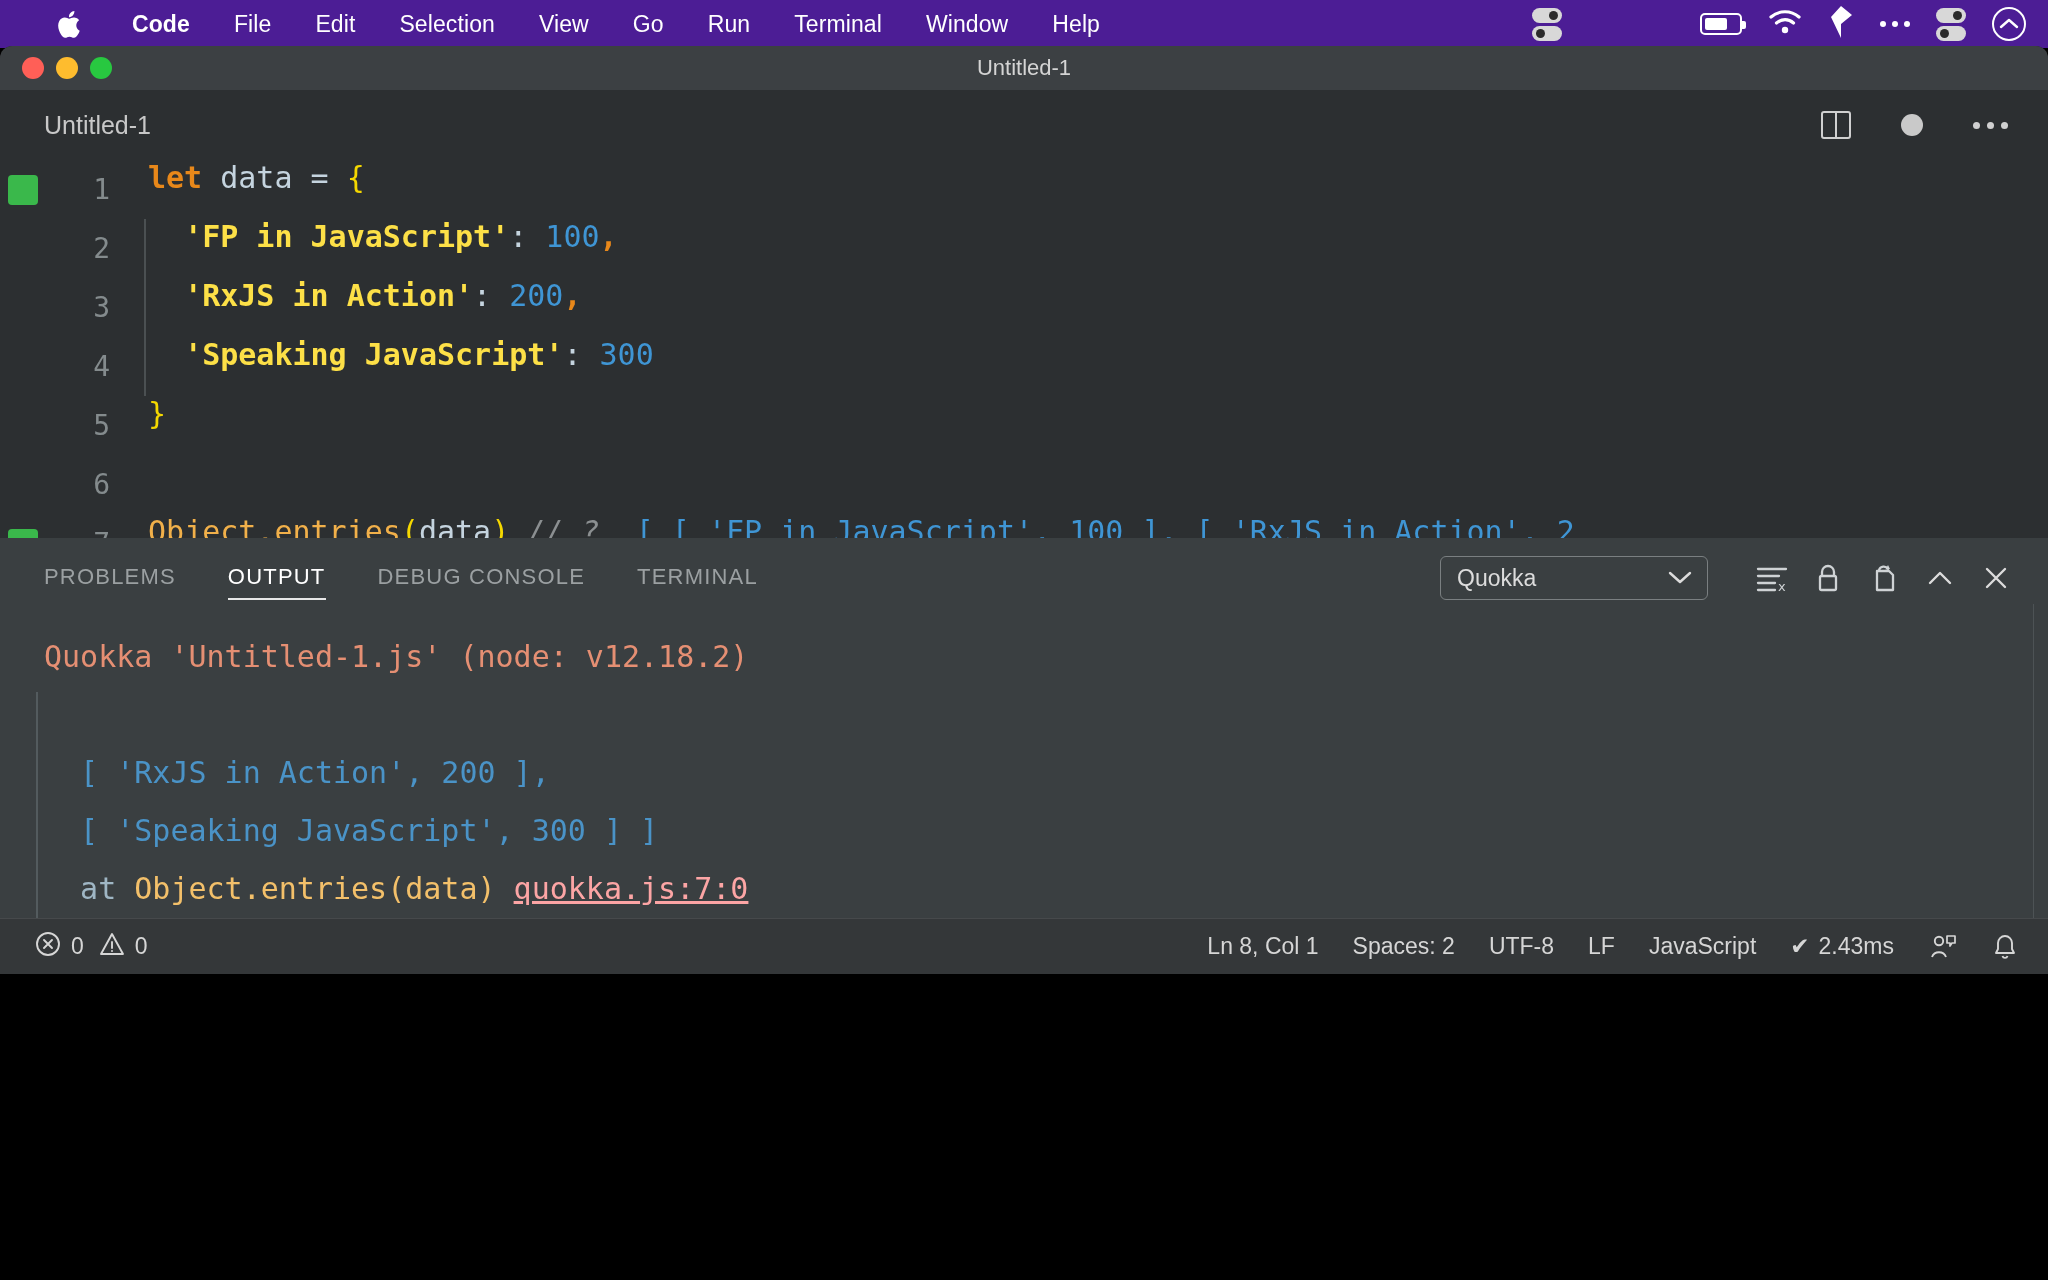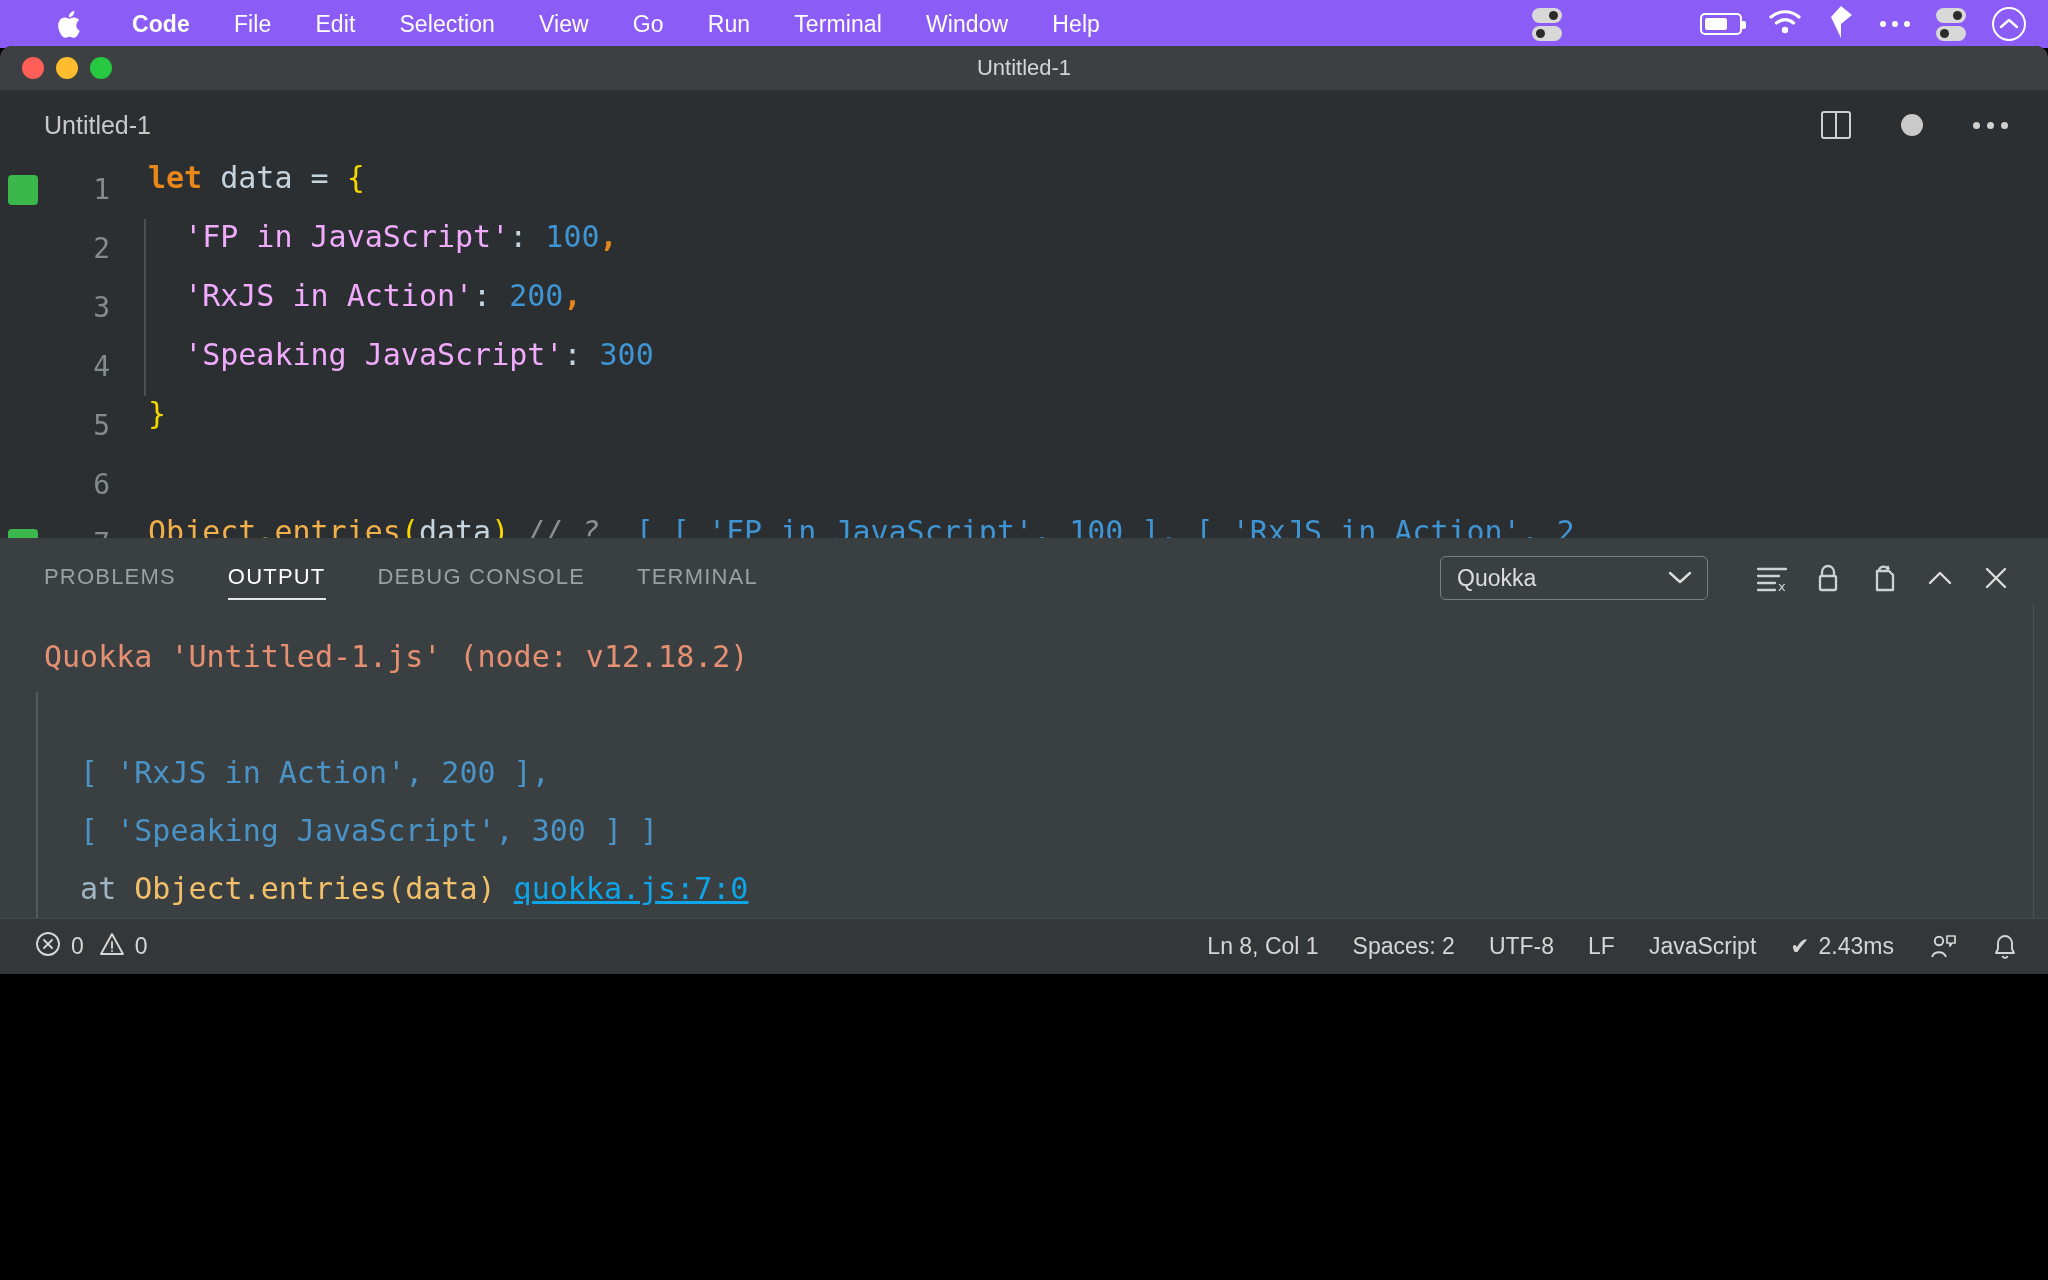--- a/index.html
+++ b/index.html
@@ -5,21 +5,21 @@
   * { margin:0; padding:0; box-sizing:border-box; }
   html,body { width:2048px; height:1280px; overflow:hidden; background:#000; }
   body {
     font-family:"Liberation Sans", sans-serif;
     -webkit-font-smoothing:antialiased;
   }
 
   
   .menubar {
     position:absolute; top:0; left:0; width:2048px; height:48px;
-    background:#8b5cf6; display:flex; align-items:center;
+    background:#4c1d95; display:flex; align-items:center;
     color:#ffffff;
   }
   .mb-left { display:flex; align-items:center; padding-left:56px; gap:0; }
   .apple-logo { width:26px; height:30px; margin-right:40px; display:flex; align-items:center; justify-content:center; }
   .mb-item { font-size:23px; padding:0 22px; white-space:nowrap; color:#fff; letter-spacing:0.1px; }
   .mb-item.bold { font-weight:bold; padding-left:10px; }
   .mb-right { margin-left:auto; display:flex; align-items:center; padding-right:22px; gap:26px; }
   .mem-group { display:flex; align-items:center; gap:12px; }
   .mem-toggles { display:flex; flex-direction:column; gap:3px; }
   .pill { width:30px; height:15px; border-radius:8px; background:#d8d8d8; position:relative; }
@@ -90,21 +90,21 @@
     font-family:"DejaVu Sans Mono", monospace; font-size:30px;
     white-space:pre; padding-left:12px; position:relative; overflow:hidden;
   }
   .indent-guide {
     position:absolute; left:8px; top:0; bottom:0; width:2px; background:#4b5052;
   }
   .tok-kw { color:#e8881a; font-weight:bold; }
   .tok-var { color:#c5d4df; }
   .tok-op { color:#c5d4df; }
   .tok-brace { color:#f5d800; }
-  .tok-str { color:#f0abfc; }
+  .tok-str { color:#fde047;font-weight:bold; }
   .tok-num { color:#3f95d4; }
   .tok-punc { color:#c5d4df; }
   .tok-obj { color:#f1b04a; }
   .tok-paren { color:#f5d800; }
   .tok-comment { color:#8b8f91; font-style:italic; }
   .tok-result { color:#3f95d4; }
 
   
   .panel { background:#3a3f41; height:auto; position:relative; }
   .panel-header {
@@ -130,21 +130,21 @@
   
   .output {
     padding:24px 0 10px 44px; font-family:"DejaVu Sans Mono", monospace;
     font-size:30px; line-height:58px; position:relative; height:432px; overflow:hidden;
   }
   .out-line { white-space:pre; position:relative; }
   .out-head { color:#e58f73; }
   .out-blue { color:#4a93c7; }
   .out-at { color:#9fb6c4; }
   .out-fn { color:#f3c06a; }
-  .out-link { color:#0ea5e9; text-decoration:underline; }
+  .out-link { color:#fca5a5; text-decoration:underline; }
   .out-guide {
     position:absolute; left:36px; top:88px; height:232px; width:2px; background:#535b5e;
   }
   .scroll-edge {
     position:absolute; right:14px; top:0; bottom:0; width:1px; background:#4d5355;
   }
 
   
   .statusbar {
     position:absolute; bottom:0; left:0; width:2048px; height:56px;

